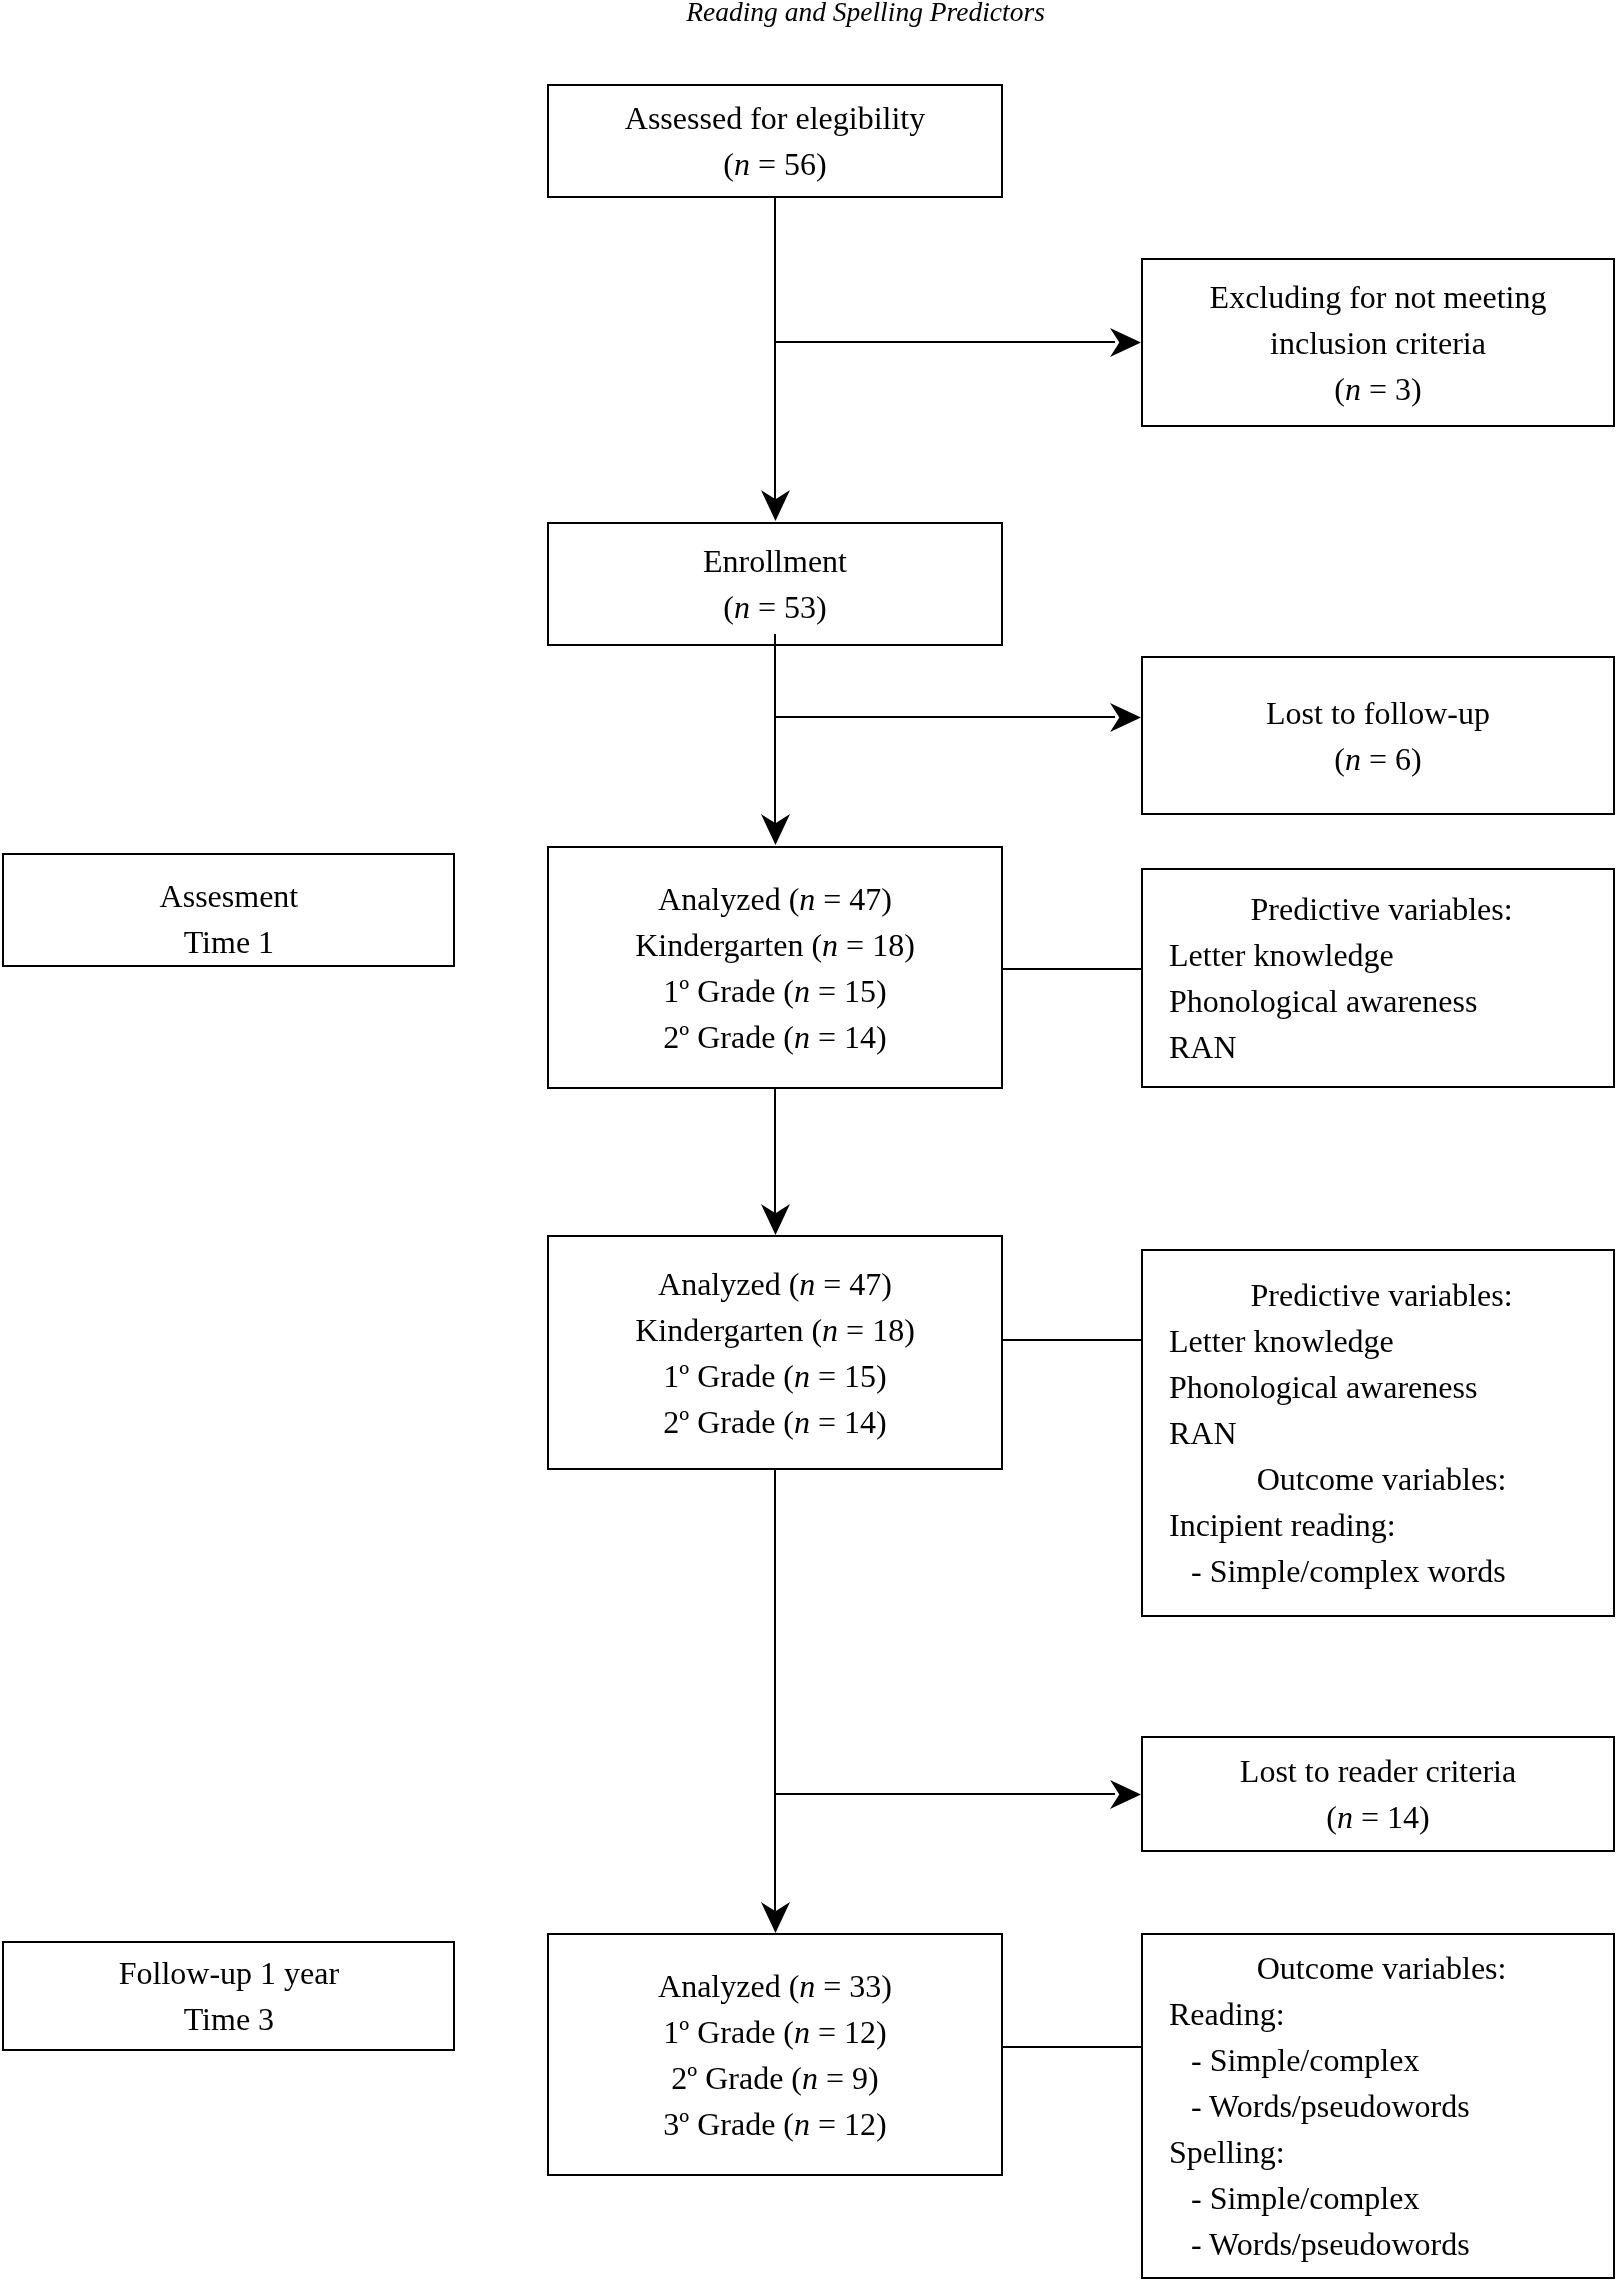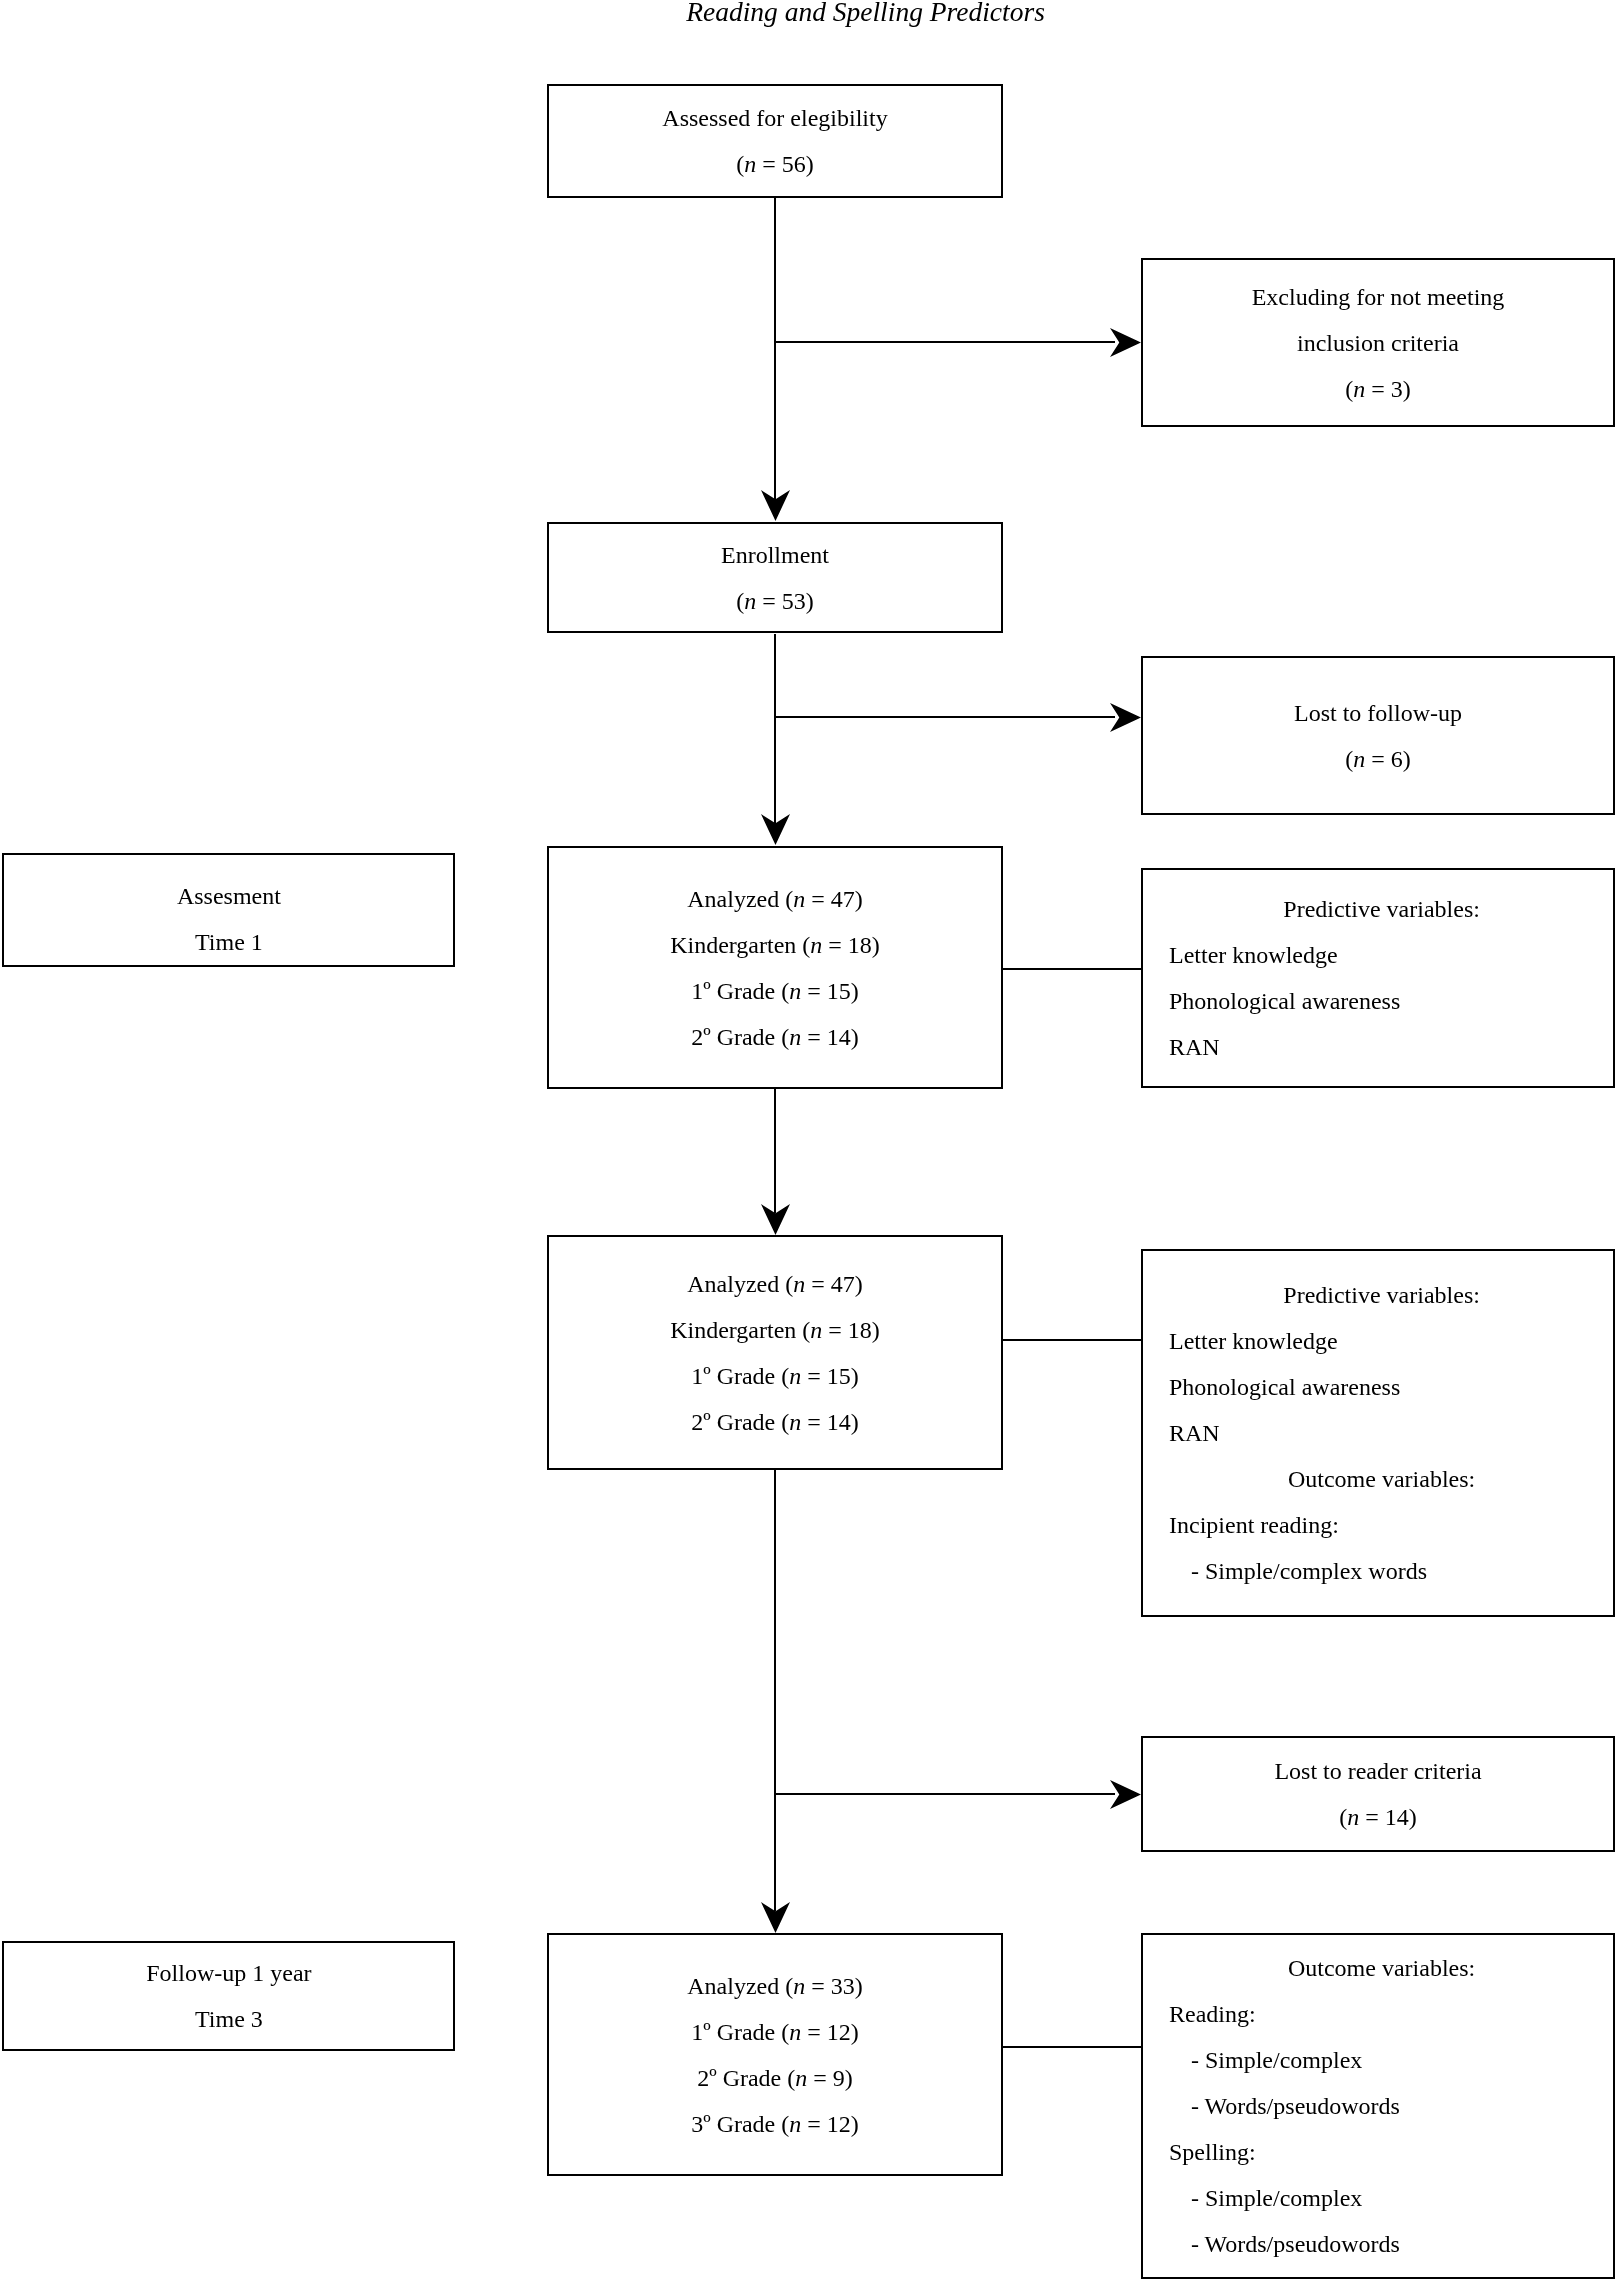--- a/index.html
+++ b/index.html
@@ -20,21 +20,21 @@
     letter-spacing:0px;
   }
   .box{
     position:absolute;
     box-sizing:border-box;
     border:2.4px solid #000000;
     background:#ffffff;
     display:flex;
     flex-direction:column;
     justify-content:center;
-    font-size:24px;
+    font-size:32px;
     line-height:46px;
   }
   .box.tc .ln{text-align:center;}
   .box.tl .ln{padding-left:26px;padding-right:4.8px;}
   .box.tl .ln.c{padding-left:12px;text-align:center;}
   .box.tl .ln.ind{padding-left:48px;}
   .ln i{font-style:italic;}
   .vline,.hline{position:absolute;background:#000000;}
   .vline{width:2.4px;}
   .hline{height:2.4px;}
@@ -47,21 +47,21 @@
 
 <div id="canvas">
 
   <div class="title">Reading and Spelling Predictors</div>
 
   <div class="box tc" style="left:547px;top:84px;width:456px;height:114px;">
       <div class="ln">Assessed for elegibility</div>
       <div class="ln">(<i>n</i> = 56)</div>
     </div>
 
-  <div class="box tc" style="left:547px;top:522px;width:456px;height:111px;">
+  <div class="box tc" style="left:547px;top:522px;width:456px;height:124px;">
       <div class="ln">Enrollment</div>
       <div class="ln">(<i>n</i> = 53)</div>
     </div>
 
   <div class="box tc" style="left:547px;top:846px;width:456px;height:243px;">
       <div class="ln">Analyzed (<i>n</i> = 47)</div>
       <div class="ln">Kindergarten (<i>n</i> = 18)</div>
       <div class="ln">1º Grade (<i>n</i> = 15)</div>
       <div class="ln">2º Grade (<i>n</i> = 14)</div>
     </div>

